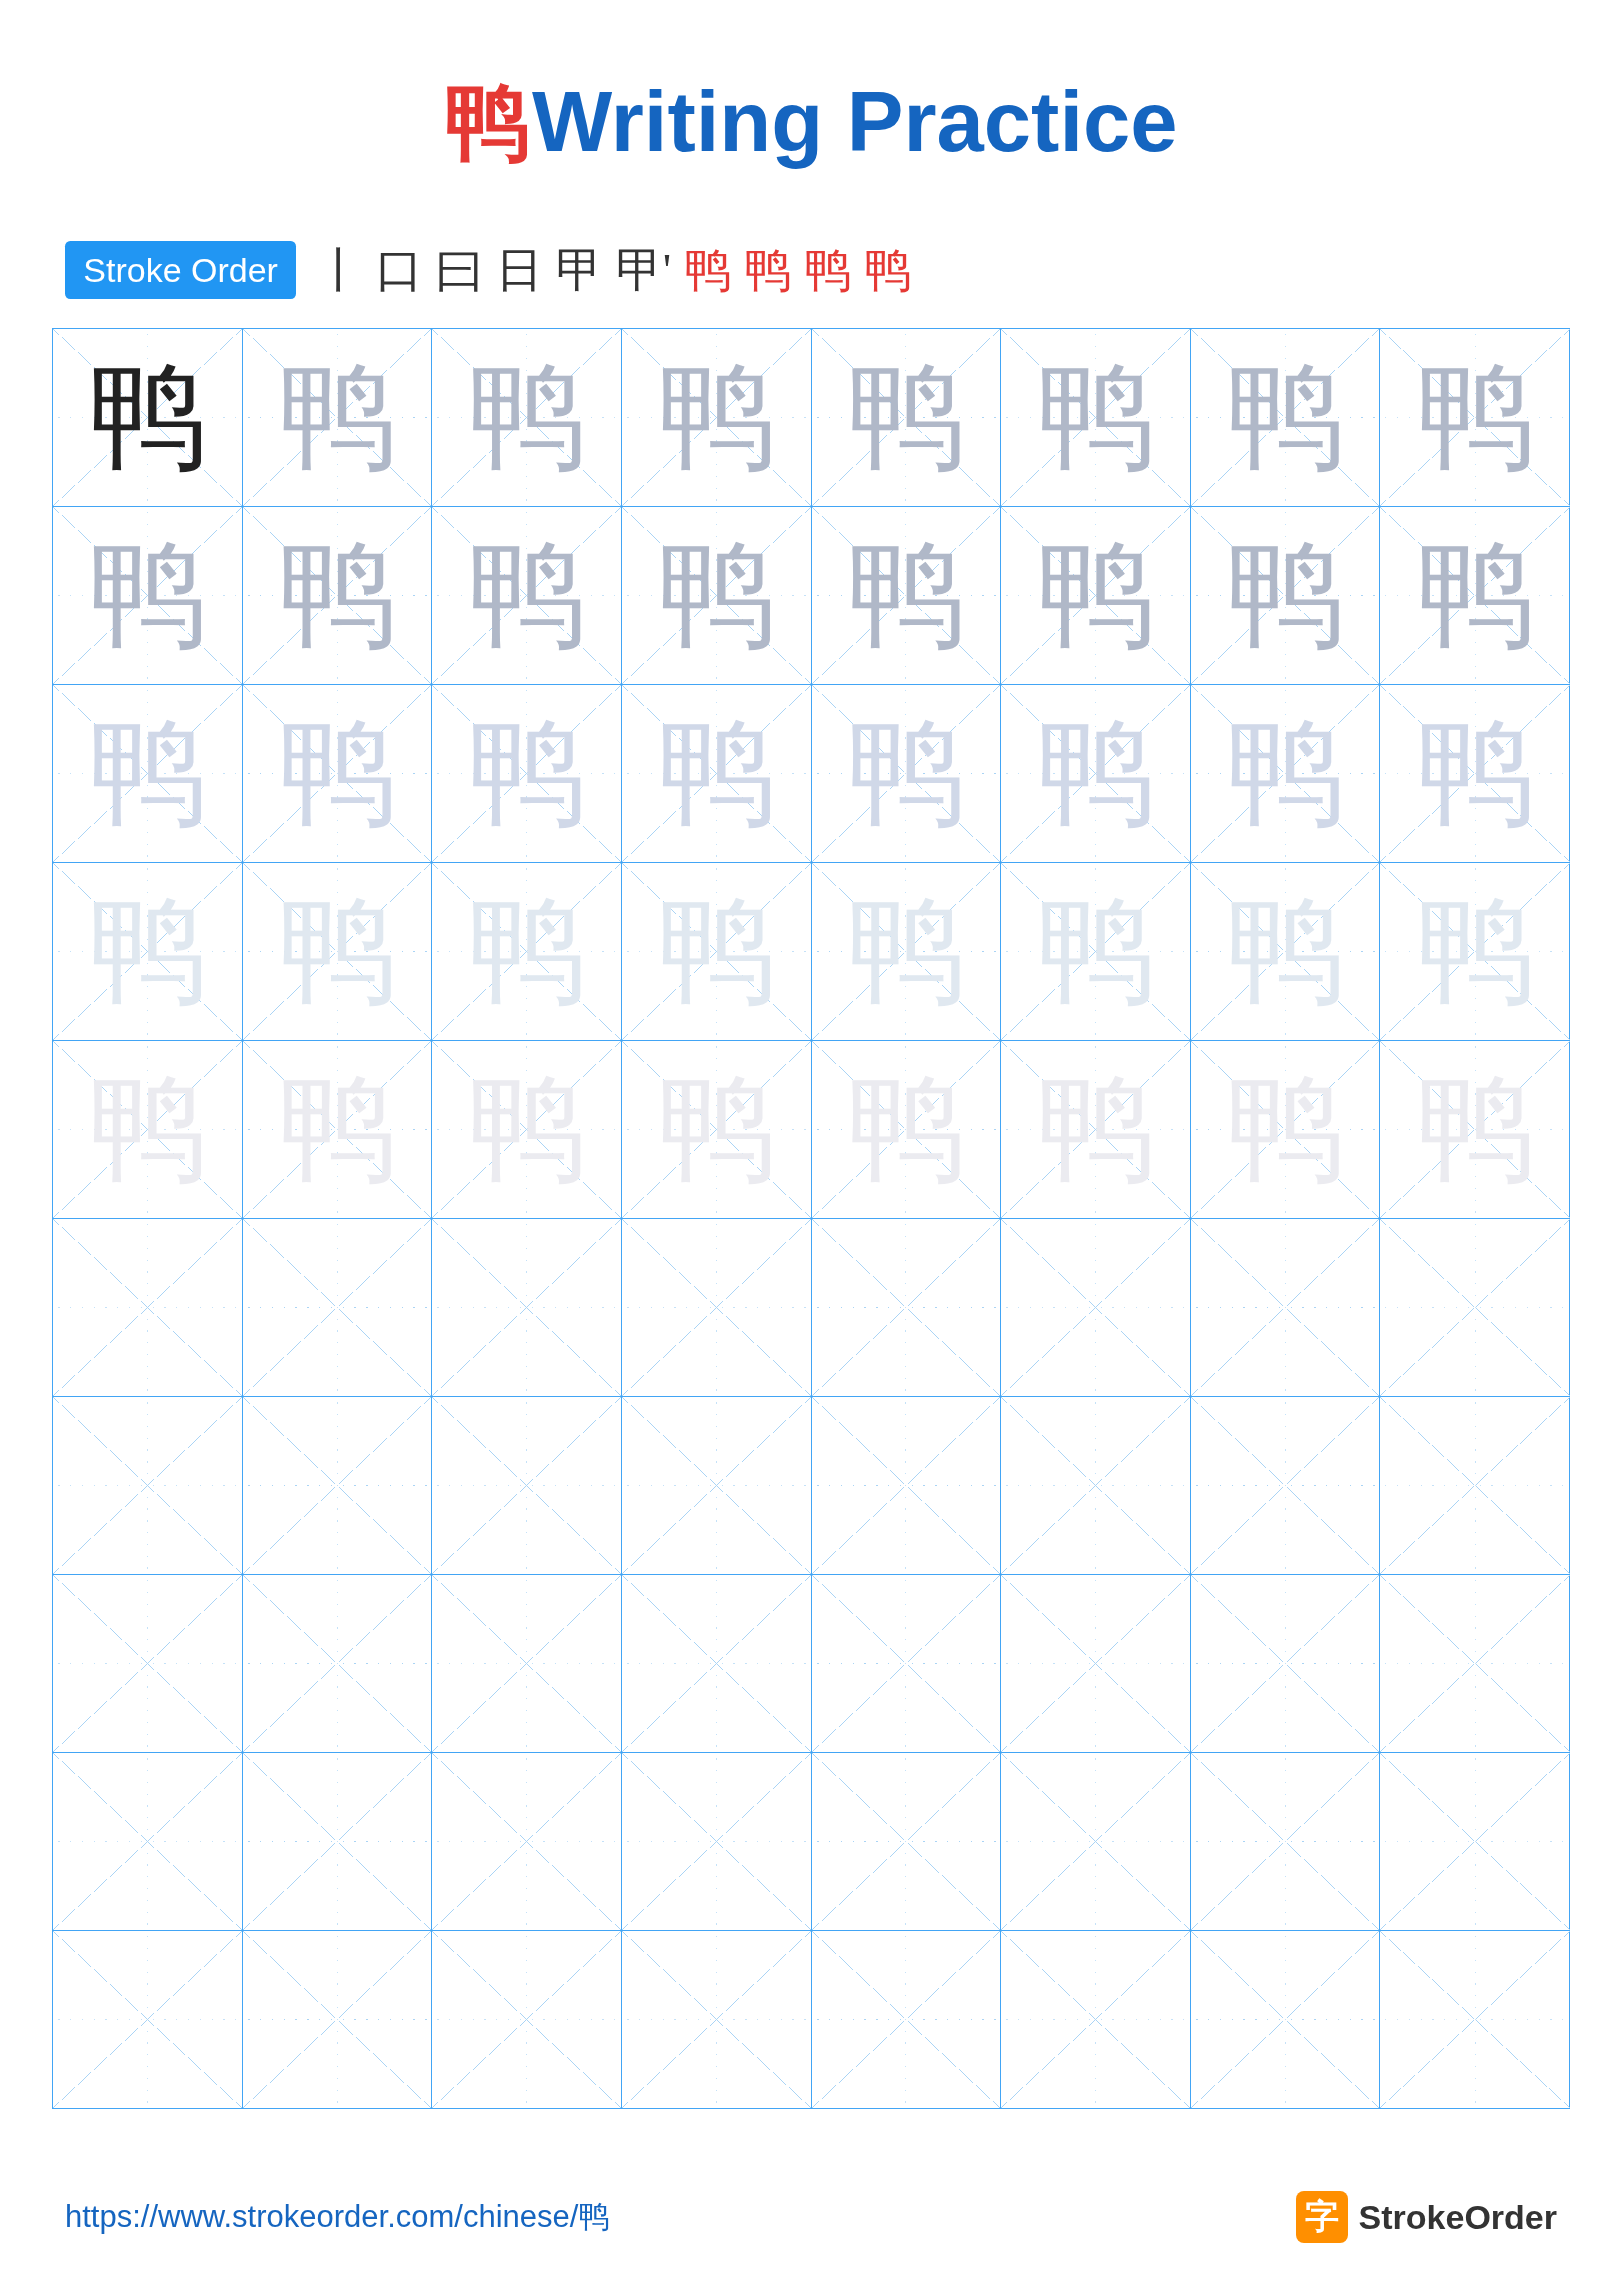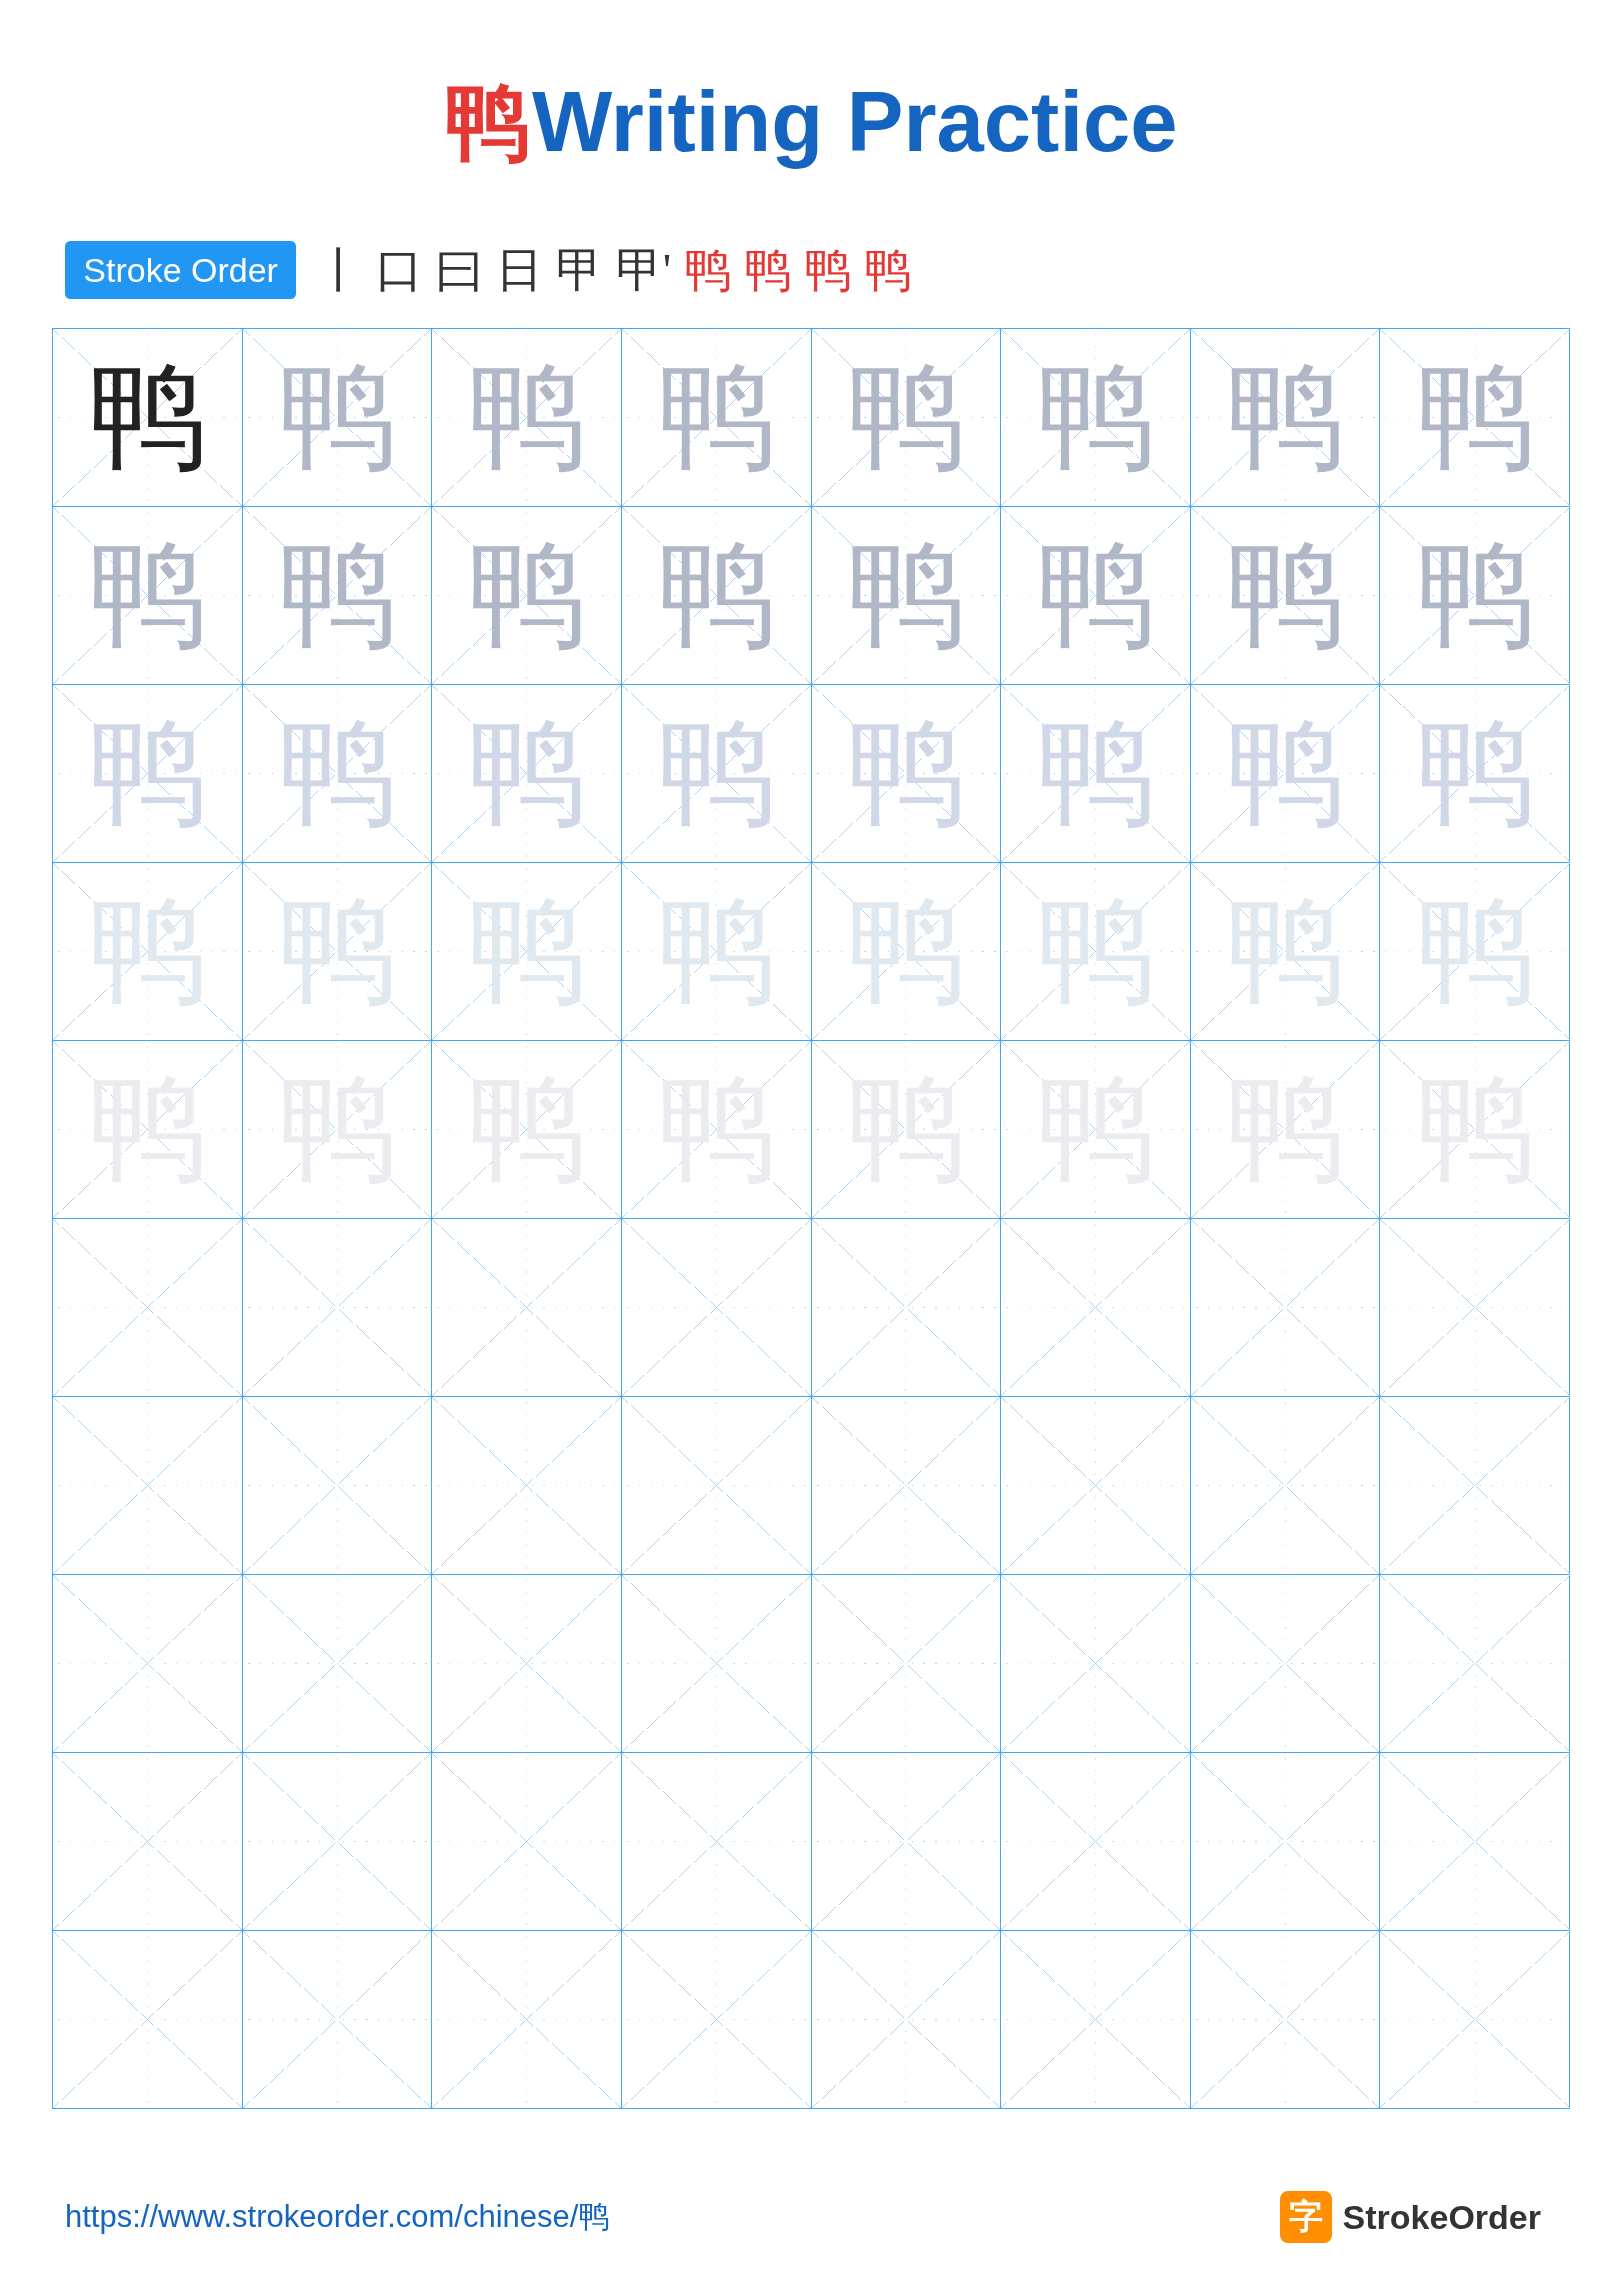--- a/index.html
+++ b/index.html
@@ -128,21 +128,21 @@
       color: #d0d8e8;
     }
     .cell-char.vlight {
       color: #e0e8f0;
     }
 
     .footer {
       position: absolute;
       bottom: 52px;
       left: 0;
-      right: 16px;
+      right: 0;
       display: flex;
       align-items: center;
       justify-content: space-between;
       padding: 0 65px;
     }
     .footer-url {
       font-size: 31px;
       color: #1565c0;
       font-family: sans-serif;
     }

